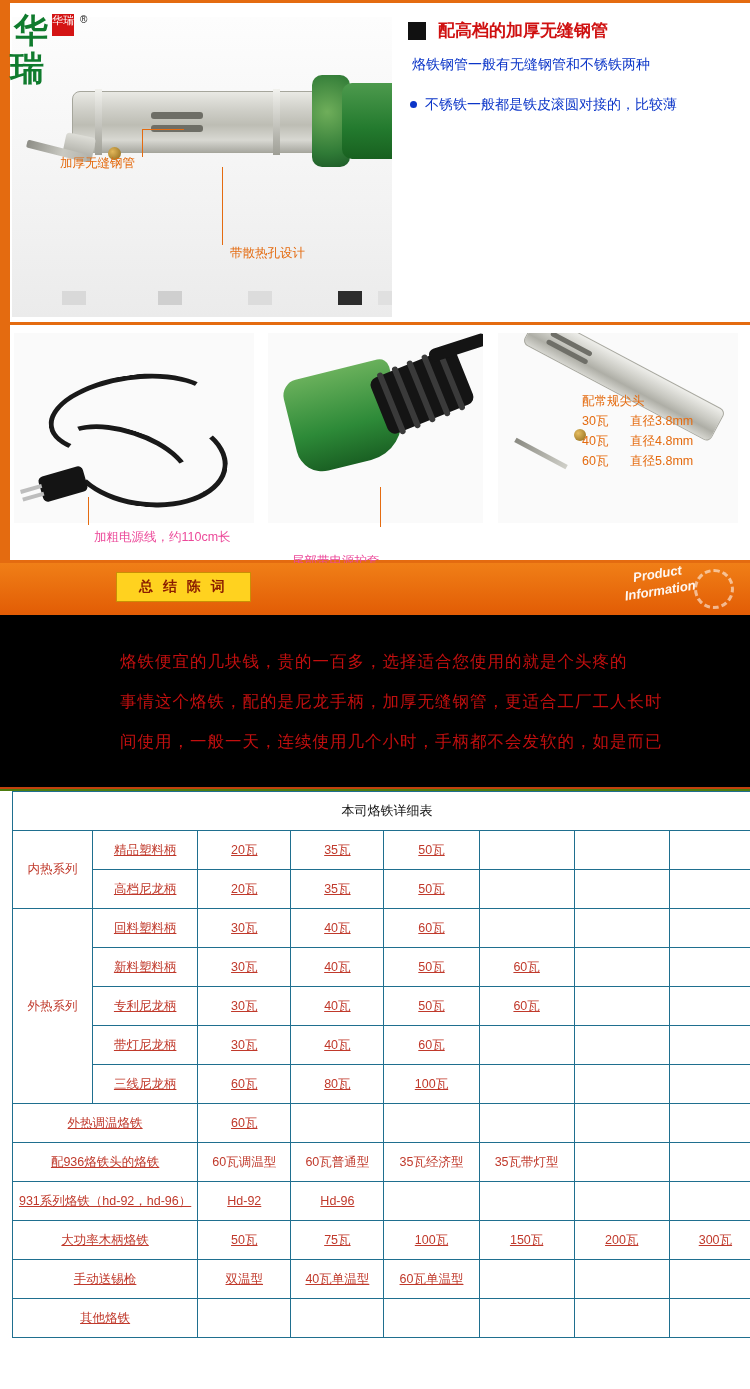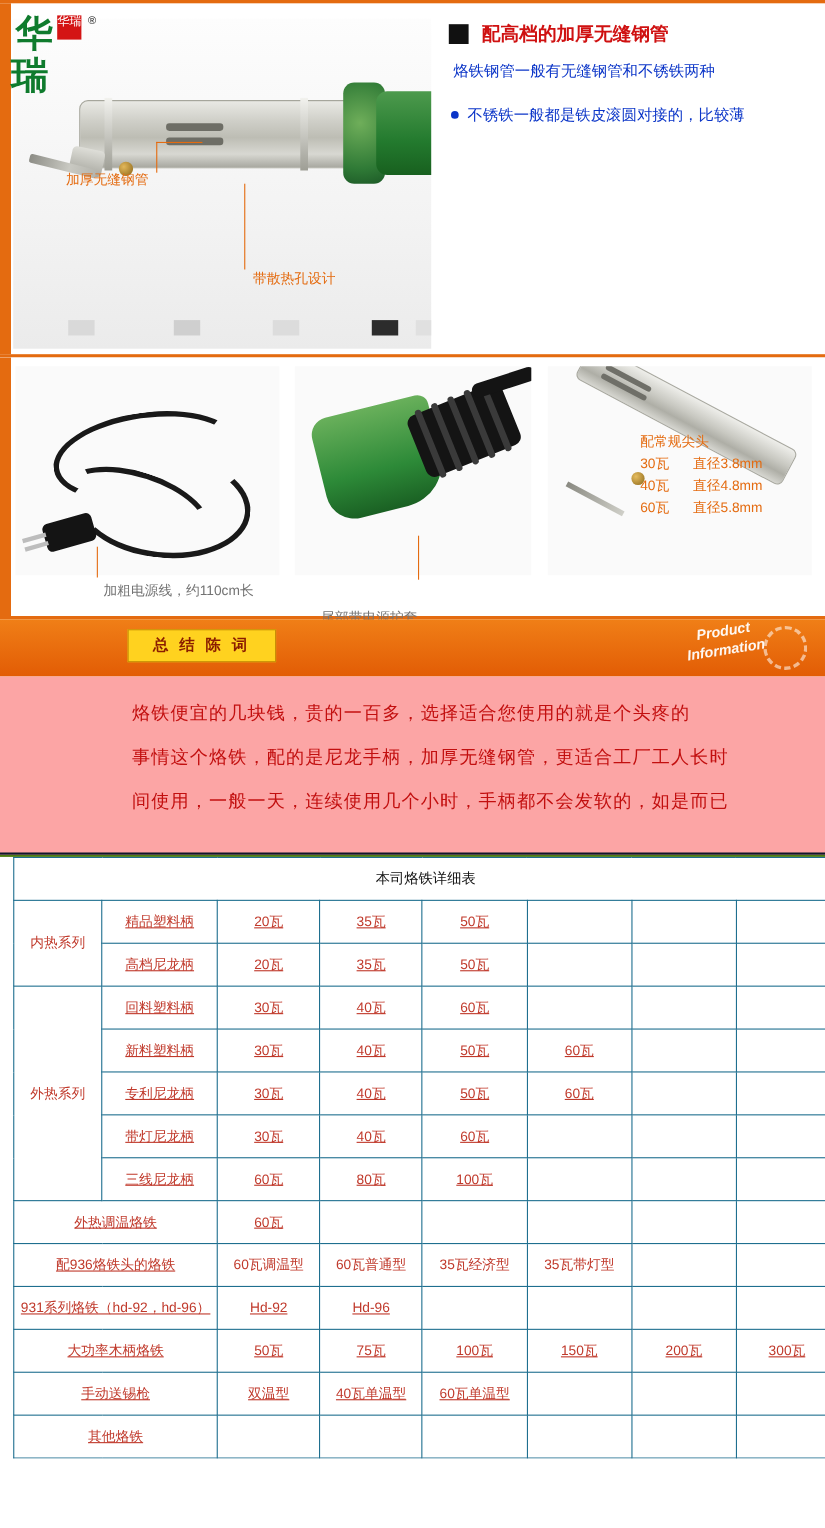--- a/index.html
+++ b/index.html
@@ -148,21 +148,21 @@
     position:absolute;left:14px;top:118px;width:58px;height:5px;
     background:linear-gradient(90deg,#8a8a82,#cfcfc8);transform:rotate(28deg);
   }
   .goldscrew{position:absolute;left:76px;top:96px;width:12px;height:12px;border-radius:50%;
     background:radial-gradient(circle at 35% 35%,#e6bd60,#8c6718);}
 
   .spec{position:absolute;left:84px;top:58px;color:#e46b10;font-size:12.5px;line-height:20px;}
   .spec .row{display:flex;}
   .spec .row b{font-weight:normal;width:48px;display:inline-block;}
   .cap{
-    position:absolute;color:#737373;font-size:12.5px;white-space:nowrap;
+    position:absolute;color:#ec4899;font-size:12.5px;white-space:nowrap;
   }
   .cap.a{left:94px;top:204px;}
   .cap.b{left:292px;top:204px;margin-top:24px;}
   .leader2{position:absolute;background:#e46b10;}
   .leader2.a{left:88px;top:172px;width:1px;height:28px;}
   .leader2.b{left:380px;top:162px;width:1px;height:40px;}
 
   
   .bar{
     position:relative;height:52px;background:linear-gradient(180deg,#f07f17,#e25c05);
@@ -192,22 +192,22 @@
     font-family:"DejaVu Serif",serif;
   }
   .logo .stamp{
     position:absolute;left:44px;top:6px;width:22px;height:22px;background:#d41414;color:#fff;
     font-size:11px;line-height:11px;text-align:center;padding-top:1px;box-sizing:border-box;
   }
   .logo .reg{position:absolute;left:72px;top:6px;font-size:10px;color:#111;}
 
   
   .summary{
-    position:relative;padding:14px 30px 26px 120px;background:#fca5a5;min-height:120px;
-    border-bottom:2px solid #0f172a;
+    position:relative;padding:26px 30px 26px 120px;background:#000000;min-height:120px;
+    border-bottom:2px solid #c2410c;
   }
   .summary p{
     margin:0;color:#c20f0f;font-size:16.5px;line-height:40px;letter-spacing:1px;
   }
 
   
   table.spec-table{
     border-collapse:collapse;width:750px;table-layout:fixed;
   }
   table.spec-table td{

